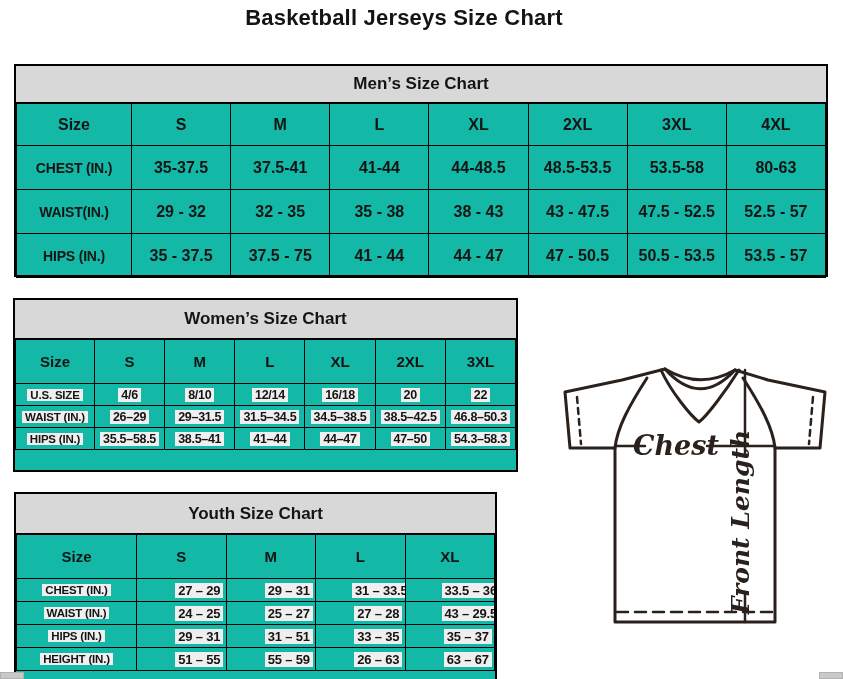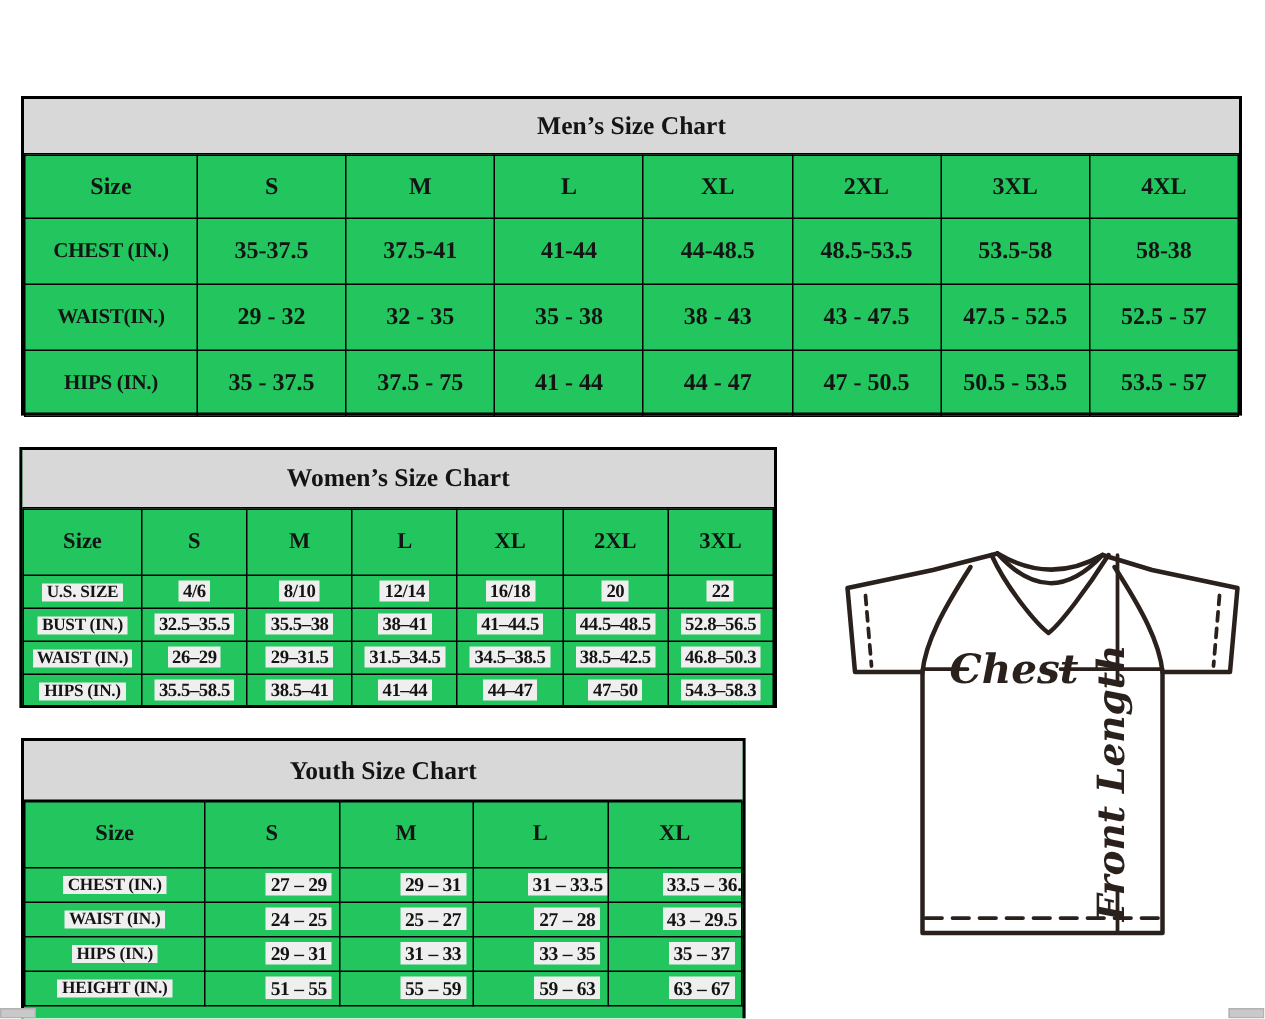--- a/index.html
+++ b/index.html
@@ -1,20 +1,20 @@
 <!DOCTYPE html>
 <html><head>
 <meta charset="utf-8">
 <style>
   html,body{margin:0;padding:0;background:#fff;}
   .page{position:relative;width:843px;height:679px;background:#ffffff;overflow:hidden;
         font-family:"Liberation Sans","DejaVu Sans",sans-serif;color:#141414;}
   .title{position:absolute;top:5px;left:0;width:808px;text-align:center;
          font-size:22px;font-weight:bold;letter-spacing:.2px;}
-  .chart{position:absolute;box-sizing:border-box;border:2px solid #000;background:#22c55e;font-family:Liberation Serif, serif;}
+  .chart{position:absolute;box-sizing:border-box;border:2px solid #000;background:#14b8a6;}
   .band{box-sizing:border-box;border-bottom:1px solid #000;background:#d8d8d8;
         display:flex;align-items:center;justify-content:center;font-weight:bold;font-size:17px;}
   table{border-collapse:collapse;table-layout:fixed;width:100%;}
   th,td{border:1px solid #000;text-align:center;vertical-align:middle;
         font-weight:bold;padding:0;overflow:hidden;white-space:nowrap;}
   
   .chart-men{left:14px;top:64px;width:814px;height:213px;}
   .chart-men .band{height:37px;}
   .tbl-men thead tr{height:42px;} .tbl-men tbody tr{height:44px;}
   .tbl-men thead th{font-size:16px;}
@@ -47,20 +47,21 @@
   .scroll-frag{position:absolute;height:7px;width:24px;box-sizing:border-box;
                background:#c9c9c9;border:1px solid #b2b2b2;}
   .scroll-frag.left{left:0;top:672px;}
   .scroll-frag.right{left:819px;top:672px;}
 </style>
 </head>
 <body>
 
 <div class="page">
 
+  <div class="title">Basketball Jerseys Size Chart</div>
 
   <section class="chart chart-men">
     <div class="band">Men’s Size Chart</div>
     <table class="tbl-men">
       <colgroup>
           <col class="label-col">
           <col>
           <col>
           <col>
           <col>
@@ -82,21 +83,21 @@
         </thead>
         <tbody>
           <tr>
             <th><span>CHEST (IN.)</span></th>
             <td><span>35-37.5</span></td>
             <td><span>37.5-41</span></td>
             <td><span>41-44</span></td>
             <td><span>44-48.5</span></td>
             <td><span>48.5-53.5</span></td>
             <td><span>53.5-58</span></td>
-            <td><span>58-38</span></td>
+            <td><span>80-63</span></td>
           </tr>
           <tr>
             <th><span>WAIST(IN.)</span></th>
             <td><span>29 - 32</span></td>
             <td><span>32 - 35</span></td>
             <td><span>35 - 38</span></td>
             <td><span>38 - 43</span></td>
             <td><span>43 - 47.5</span></td>
             <td><span>47.5 - 52.5</span></td>
             <td><span>52.5 - 57</span></td>
@@ -142,29 +143,20 @@
           <tr>
             <th><span>U.S. SIZE</span></th>
             <td><span>4/6</span></td>
             <td><span>8/10</span></td>
             <td><span>12/14</span></td>
             <td><span>16/18</span></td>
             <td><span>20</span></td>
             <td><span>22</span></td>
           </tr>
           <tr>
-            <th><span>BUST (IN.)</span></th>
-            <td><span>32.5–35.5</span></td>
-            <td><span>35.5–38</span></td>
-            <td><span>38–41</span></td>
-            <td><span>41–44.5</span></td>
-            <td><span>44.5–48.5</span></td>
-            <td><span>52.8–56.5</span></td>
-          </tr>
-          <tr>
             <th><span>WAIST (IN.)</span></th>
             <td><span>26–29</span></td>
             <td><span>29–31.5</span></td>
             <td><span>31.5–34.5</span></td>
             <td><span>34.5–38.5</span></td>
             <td><span>38.5–42.5</span></td>
             <td><span>46.8–50.3</span></td>
           </tr>
           <tr>
             <th><span>HIPS (IN.)</span></th>
@@ -209,29 +201,29 @@
           <tr>
             <th><span>WAIST (IN.)</span></th>
             <td><span>24 – 25</span></td>
             <td><span>25 – 27</span></td>
             <td><span>27 – 28</span></td>
             <td><span>43 – 29.5</span></td>
           </tr>
           <tr>
             <th><span>HIPS (IN.)</span></th>
             <td><span>29 – 31</span></td>
-            <td><span>31 – 33</span></td>
+            <td><span>31 – 51</span></td>
             <td><span>33 – 35</span></td>
             <td><span>35 – 37</span></td>
           </tr>
           <tr>
             <th><span>HEIGHT (IN.)</span></th>
             <td><span>51 – 55</span></td>
             <td><span>55 – 59</span></td>
-            <td><span>59 – 63</span></td>
+            <td><span>26 – 63</span></td>
             <td><span>63 – 67</span></td>
           </tr>
         </tbody>
     </table>
   </section>
 
   <svg class="jersey" viewBox="0 0 290 286">
     <g fill="none" stroke="#2a211c" stroke-width="3" stroke-linejoin="round" stroke-linecap="round">
 
       <path d="M112,9 L69,20 L12,32 L17,88 L62,88 L62,262 L222,262 L222,88 L267,88 L272,32 L215,20 L182,10"></path>

